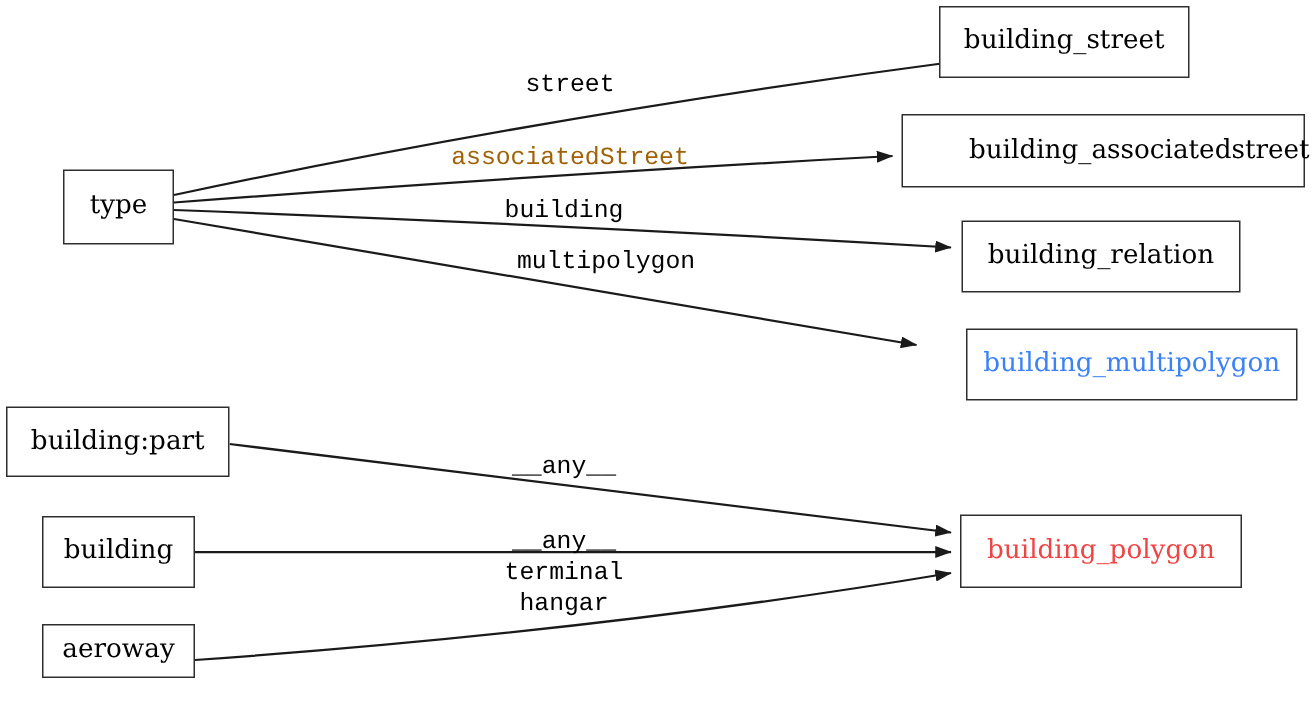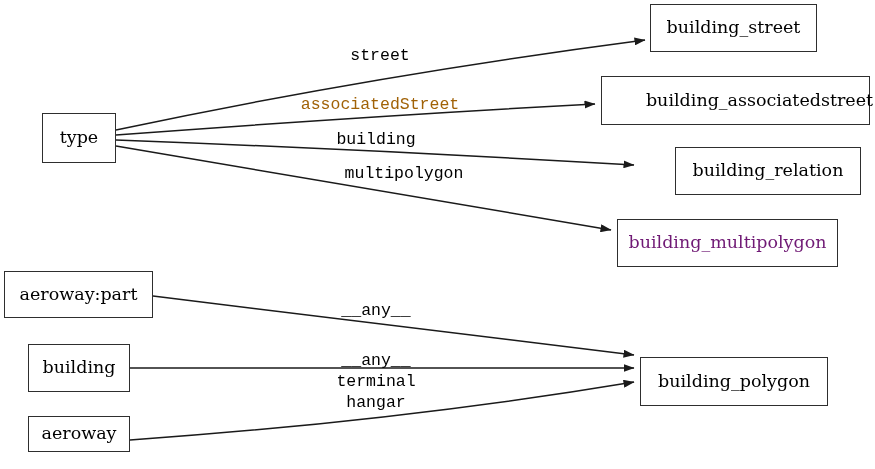--- a/index.html
+++ b/index.html
@@ -68,42 +68,42 @@
         <path d="M153,296 Q400,326 634,355" fill="none" stroke="#1a1a1a" stroke-width="1.5" marker-end="url(#arrowhead)"></path>
         <path d="M130,368 Q380,368 634,368" fill="none" stroke="#1a1a1a" stroke-width="1.5" marker-end="url(#arrowhead)"></path>
         <path d="M130,440 Q400,421 634,382" fill="none" stroke="#1a1a1a" stroke-width="1.5" marker-end="url(#arrowhead)"></path>
       </g>
   </svg>
 
   <div id="node-layer">
       <div class="node" style="left: 42px; top: 113px; width: 74px; height: 50px; border-color: rgb(46, 46, 46); color: rgb(0, 0, 0);">
         <span>type</span>
       </div>
-      <div class="node" style="left: 650px; top: 4px; width: 167px; height: 48px; border-color: rgb(46, 46, 46); color: rgb(0, 0, 0);">
+      <div class="node" style="left: 626px; top: 4px; width: 167px; height: 48px; border-color: rgb(46, 46, 46); color: rgb(0, 0, 0);">
         <span>building_street</span>
       </div>
       <div class="node" style="left: 601px; top: 76px; width: 269px; height: 49px; border-color: rgb(46, 46, 46); color: rgb(0, 0, 0); padding-left: 48px;">
         <span>building_associatedstreet</span>
       </div>
-      <div class="node" style="left: 675px; top: 147px; width: 186px; height: 48px; border-color: rgb(46, 46, 46); color: rgb(0, 0, 0);">
+      <div class="node" style="left: 641px; top: 147px; width: 186px; height: 48px; border-color: rgb(46, 46, 46); color: rgb(0, 0, 0);">
         <span>building_relation</span>
       </div>
-      <div class="node" style="left: 617px; top: 219px; width: 221px; height: 48px; border-color: rgb(46, 46, 46); color: #701a75;">
+      <div class="node" style="left: 644px; top: 219px; width: 221px; height: 48px; border-color: rgb(46, 46, 46); color: #3b82f6;">
         <span>building_multipolygon</span>
       </div>
       <div class="node" style="left: 4px; top: 271px; width: 149px; height: 47px; border-color: rgb(46, 46, 46); color: rgb(0, 0, 0);">
-        <span>aeroway:part</span>
+        <span>building:part</span>
       </div>
       <div class="node" style="left: 28px; top: 344px; width: 102px; height: 48px; border-color: rgb(46, 46, 46); color: rgb(0, 0, 0);">
         <span>building</span>
       </div>
       <div class="node" style="left: 28px; top: 416px; width: 102px; height: 36px; border-color: rgb(46, 46, 46); color: rgb(0, 0, 0);">
         <span>aeroway</span>
       </div>
-      <div class="node" style="left: 640px; top: 357px; width: 188px; height: 49px; border-color: rgb(46, 46, 46); color: #000000;">
+      <div class="node" style="left: 640px; top: 343px; width: 188px; height: 49px; border-color: rgb(46, 46, 46); color: #ef4444;">
         <span>building_polygon</span>
       </div>
     </div>
 
   <div id="label-layer">
       <div class="edge-label" style="left: 380px; top: 56px; color: rgb(0, 0, 0);">street</div>
       <div class="edge-label" style="left: 380px; top: 105px; color: #a16207;">associatedStreet</div>
       <div class="edge-label" style="left: 376px; top: 140px; color: rgb(0, 0, 0);">building</div>
       <div class="edge-label" style="left: 376px; top: 174px; color: rgb(0, 0, 0); margin-left: 28px;">multipolygon</div>
       <div class="edge-label" style="left: 376px; top: 311px; color: rgb(0, 0, 0);">__any__</div>

